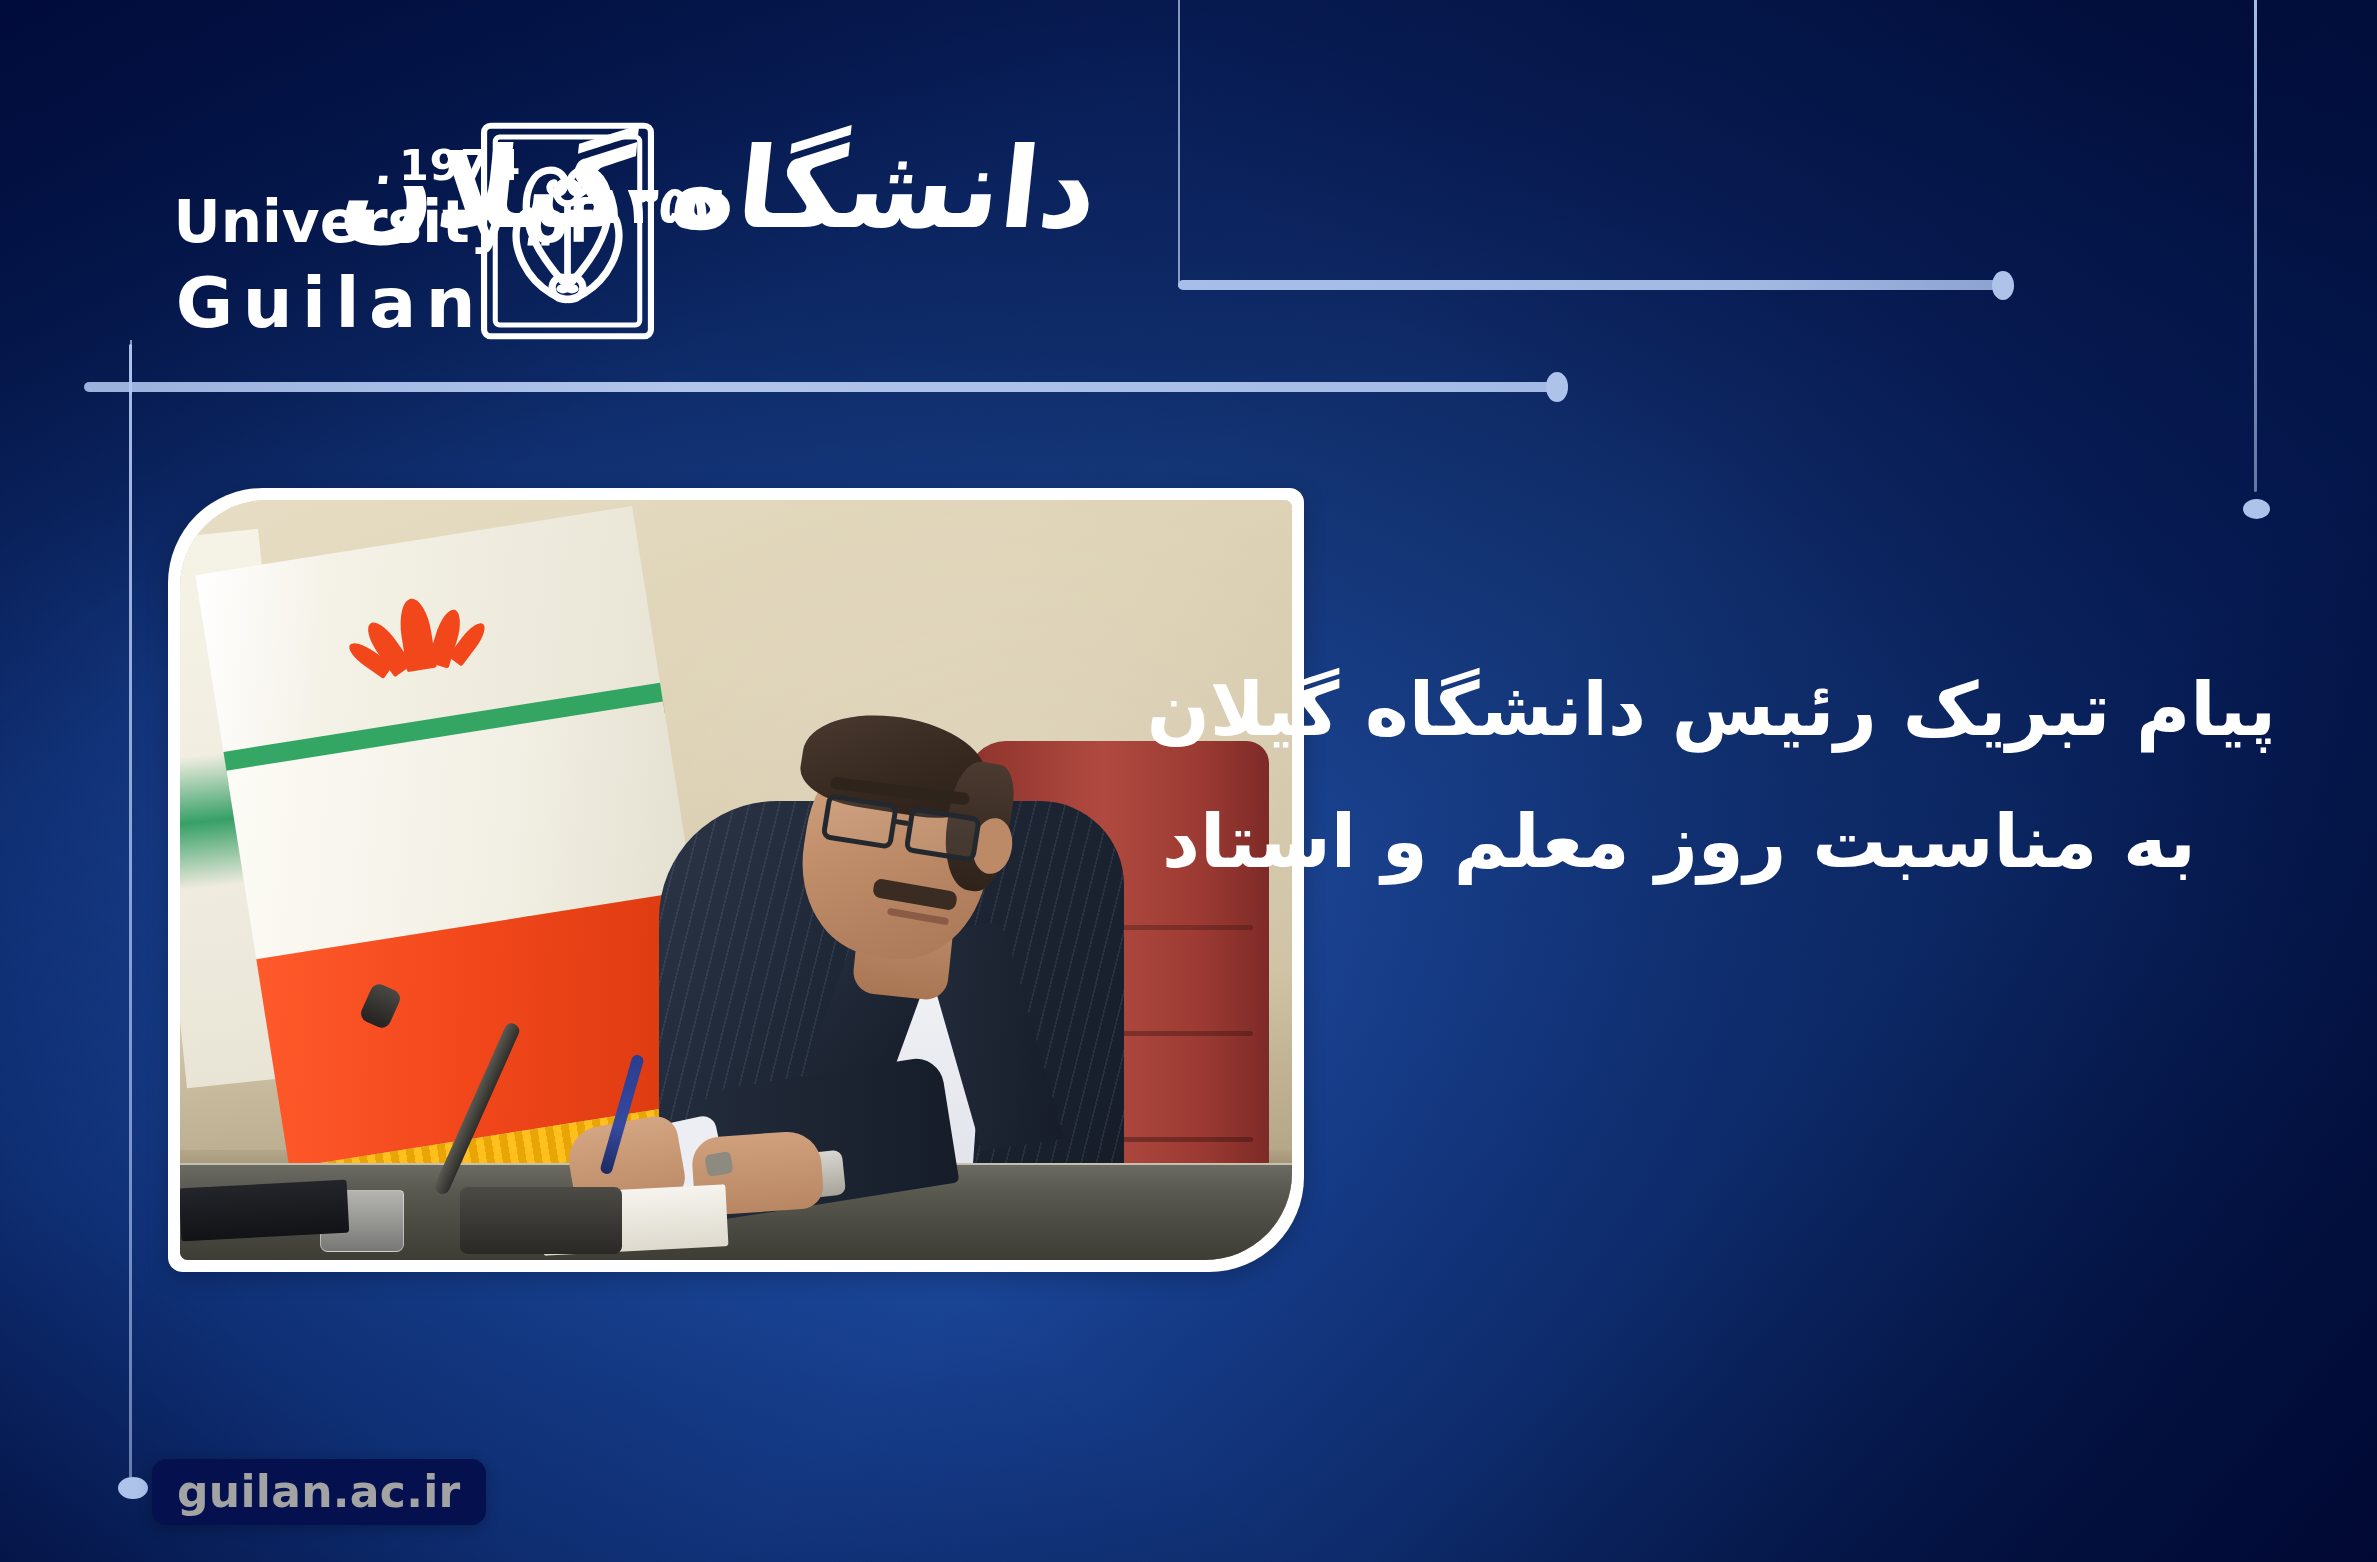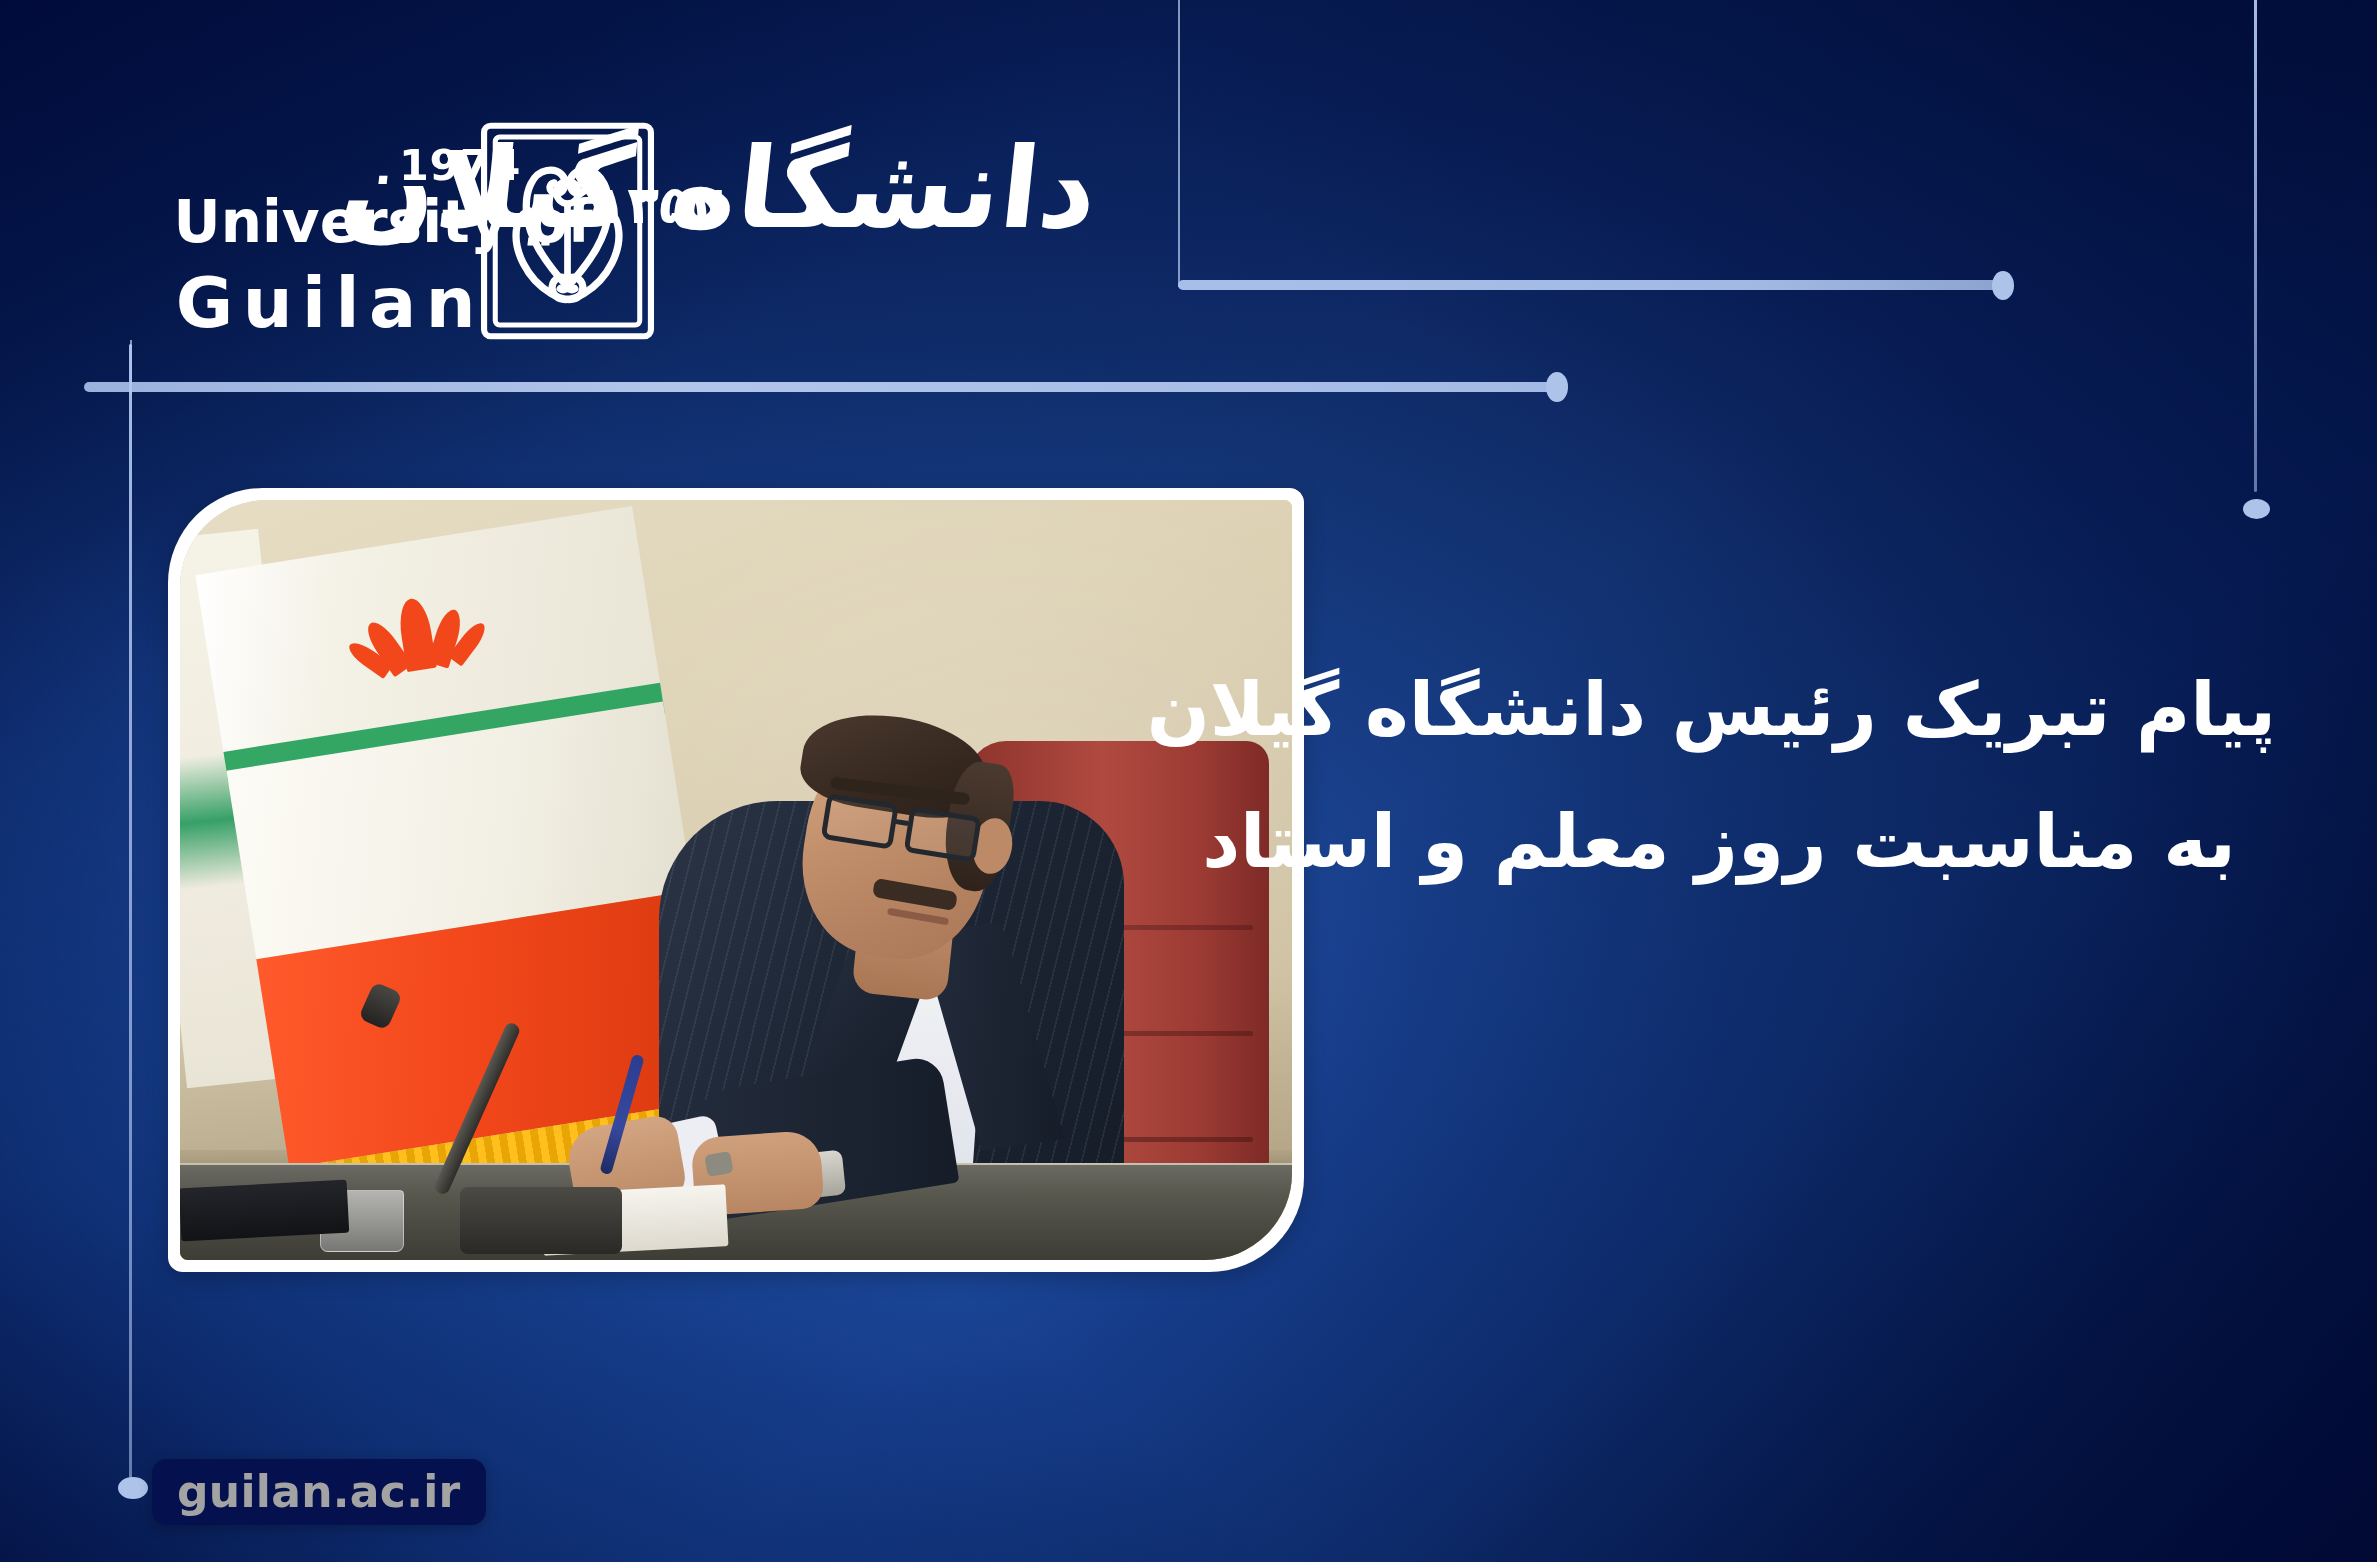--- a/index.html
+++ b/index.html
@@ -507,21 +507,21 @@
     border-radius:3.4px;
     transform:rotate(-3deg);
   }
 
   
   .headline{
     position:absolute;
     right:101px;
     top:644px;
     width:1114px;
-    text-align:center;
+    text-align:left;
     direction:rtl;
     color:#ffffff;
   }
   .headline-line{
     display:block;
     font-size:74px;
     font-weight:700;
     line-height:1.78;
     white-space:nowrap;
     letter-spacing:0px;

